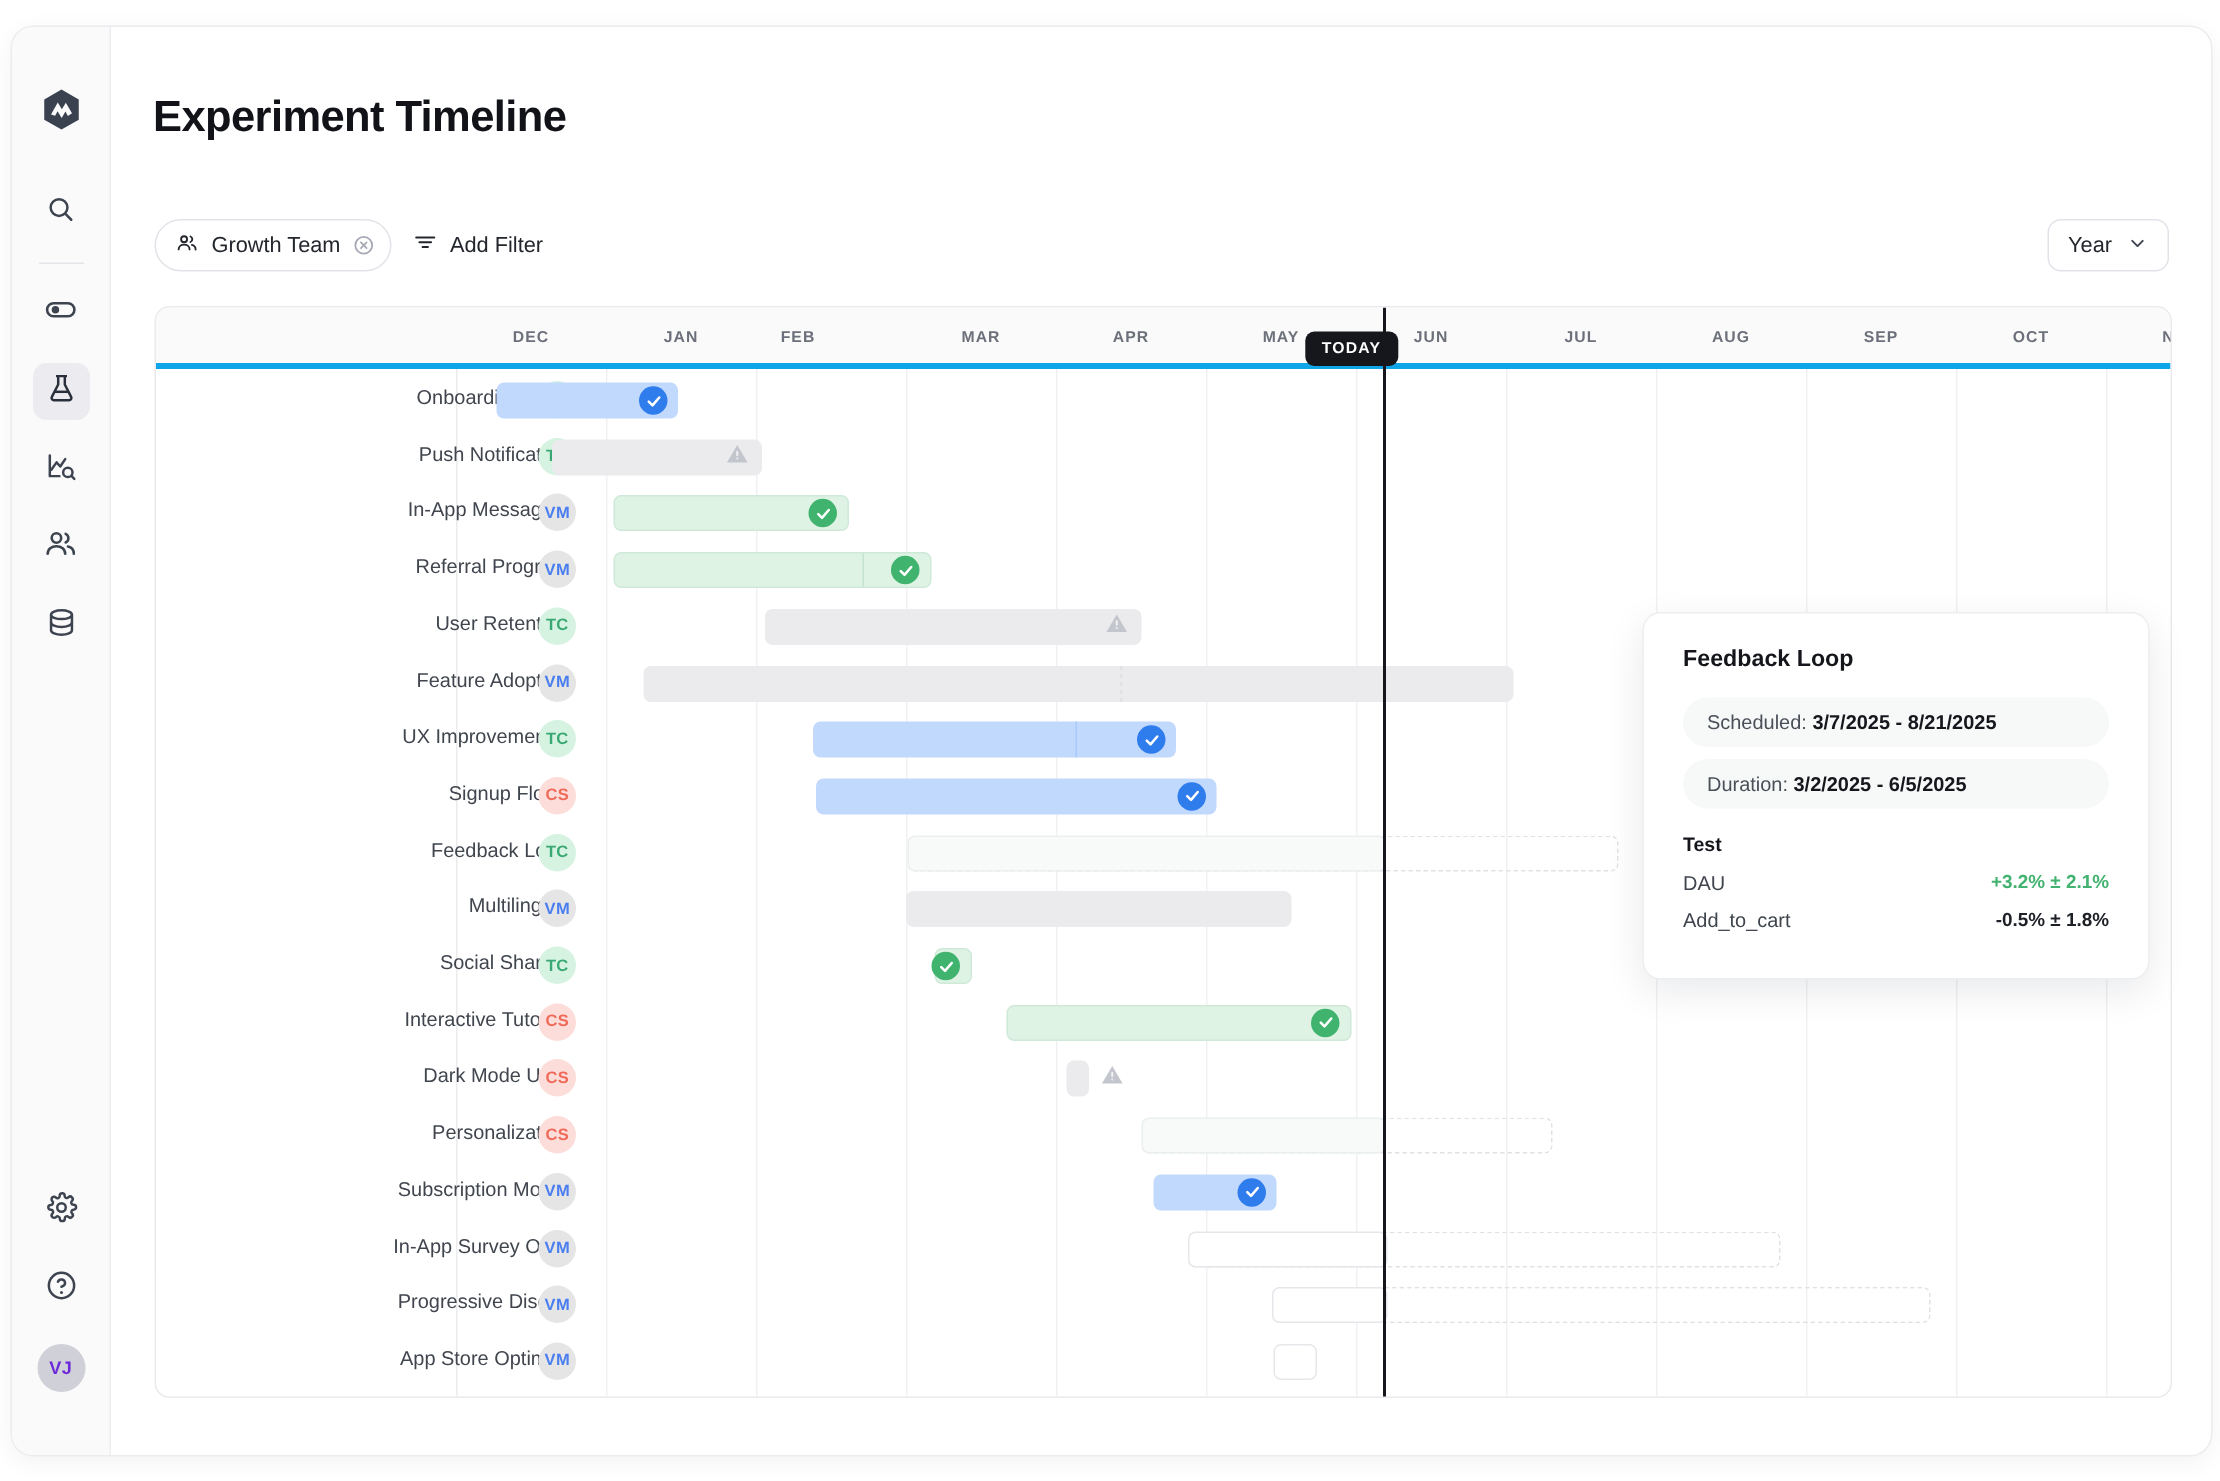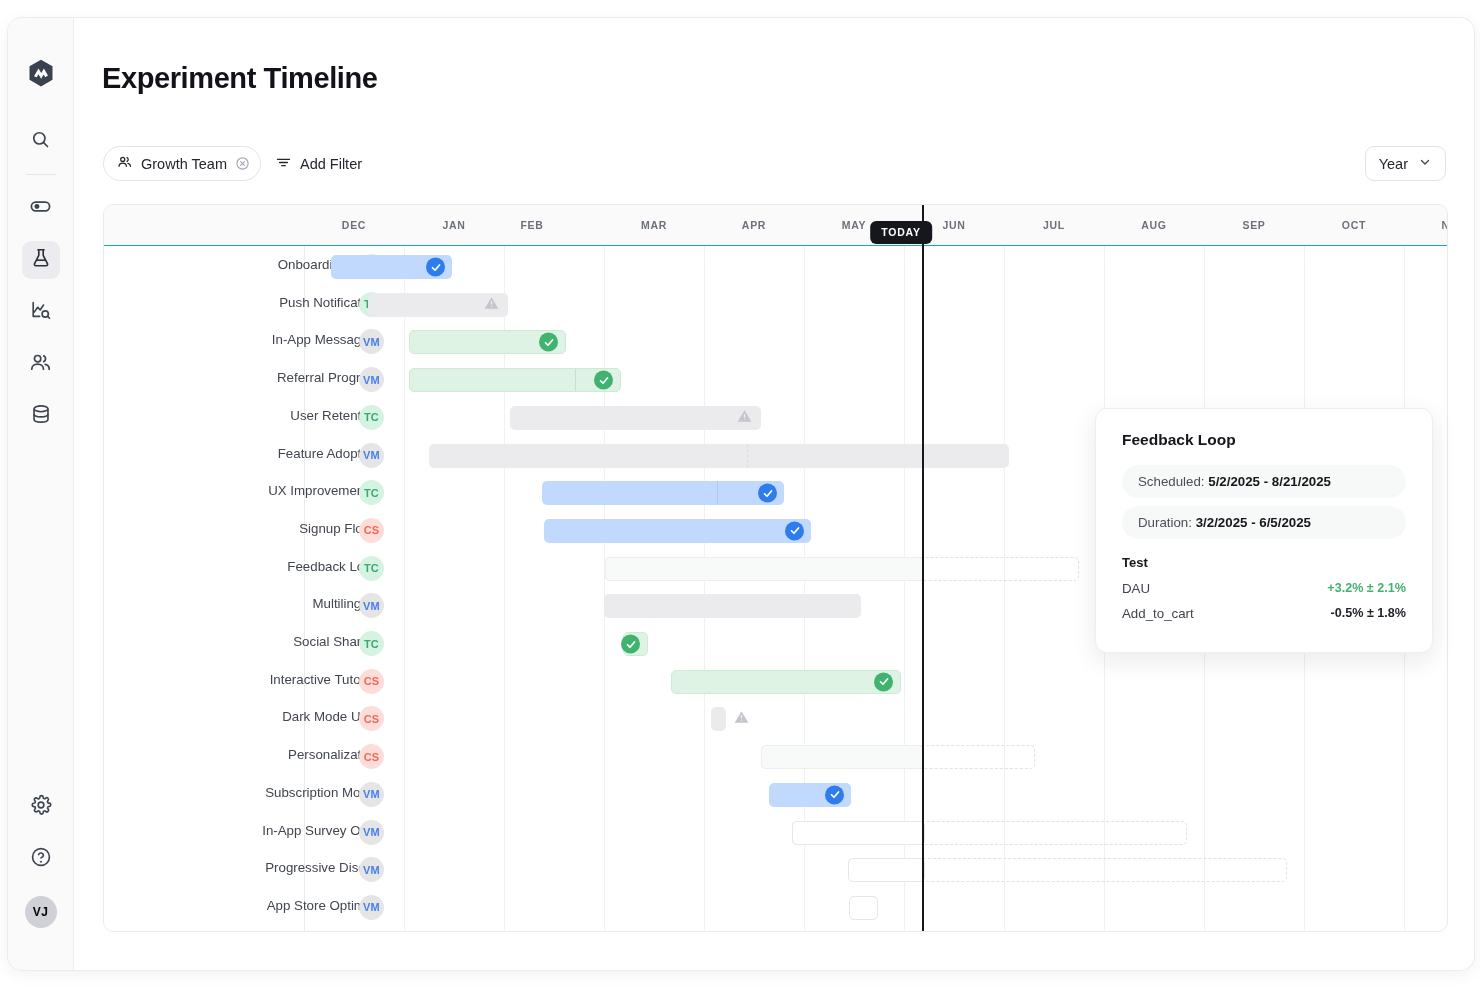--- a/index.html
+++ b/index.html
@@ -33,21 +33,21 @@
     width: 38px; height: 38px; border-radius: 9px;
     display: flex; align-items: center; justify-content: center;
     color: #3d4450; margin-top: 14px; cursor: pointer;
   }
   .rail-btn.first { margin-top: 30px; }
   .rail-btn.active { background: #ececf0; }
   .rail-sep { width: 30px; height: 1px; background: #e4e4e9; margin-top: 14px; }
   .rail-spacer { flex: 1; }
   .rail-avatar {
     width: 32px; height: 32px; border-radius: 50%;
-    background: #cfd0d8; color: #000000;
+    background: #cfd0d8; color: #6d28d9;
     display: flex; align-items: center; justify-content: center;
     font-size: 12px; font-weight: 700; letter-spacing: .3px;
     margin-top: 18px; margin-bottom: 42px; cursor: pointer;
   }
 
   
   .page { position: absolute; left: 66px; top: 0; right: 0; bottom: 0; padding: 0 28px; }
 
   .page-title {
     position: absolute; left: 94px; top: 44px;
@@ -77,21 +77,21 @@
 
   
   .gantt {
     position: absolute; left: 95px; top: 186px;
     width: 1345px; height: 728px;
     border: 1px solid #eaeaee; border-radius: 10px;
     background: #fff; overflow: hidden;
   }
   .gantt-head {
     position: relative; height: 41px; background: #fafafb;
-    border-bottom: 1px solid #0ea5e9;
+    border-bottom: 4px solid #0ea5e9;
   }
   .month-lbl {
     position: absolute; top: 14px;
     font-size: 10.5px; font-weight: 700; color: #6c707a; letter-spacing: .7px;
     transform: translateX(-50%);
   }
   .gantt-body { position: relative; height: 686px; }
   .col-line { position: absolute; top: 0; bottom: 0; width: 1px; background: #f1f1f3; }
   .label-div { position: absolute; top: 0; bottom: 0; width: 1px; background: #ececed; }
 
@@ -509,21 +509,21 @@
           </div>
           <div class="today-line" style="left: 818px;"></div>
           <div class="today-pill" style="left: 797px;">TODAY</div>
         </div>
     </div>
 
     <div class="tip">
       <div class="tip-title">Feedback Loop</div>
       <div class="tip-pill">
         <span>Scheduled:</span>
-        <b>5/2/2025 - 8/21/2025</b>
+        <b>3/7/2025 - 8/21/2025</b>
       </div>
       <div class="tip-pill">
         <span>Duration:</span>
         <b>3/2/2025 - 6/5/2025</b>
       </div>
       <div class="tip-sec">Test</div>
       <div id="tip-metrics">
           <div class="tip-row">
             <div class="tip-k">DAU</div>
             <div class="tip-v v-pos">+3.2% ± 2.1%</div>

